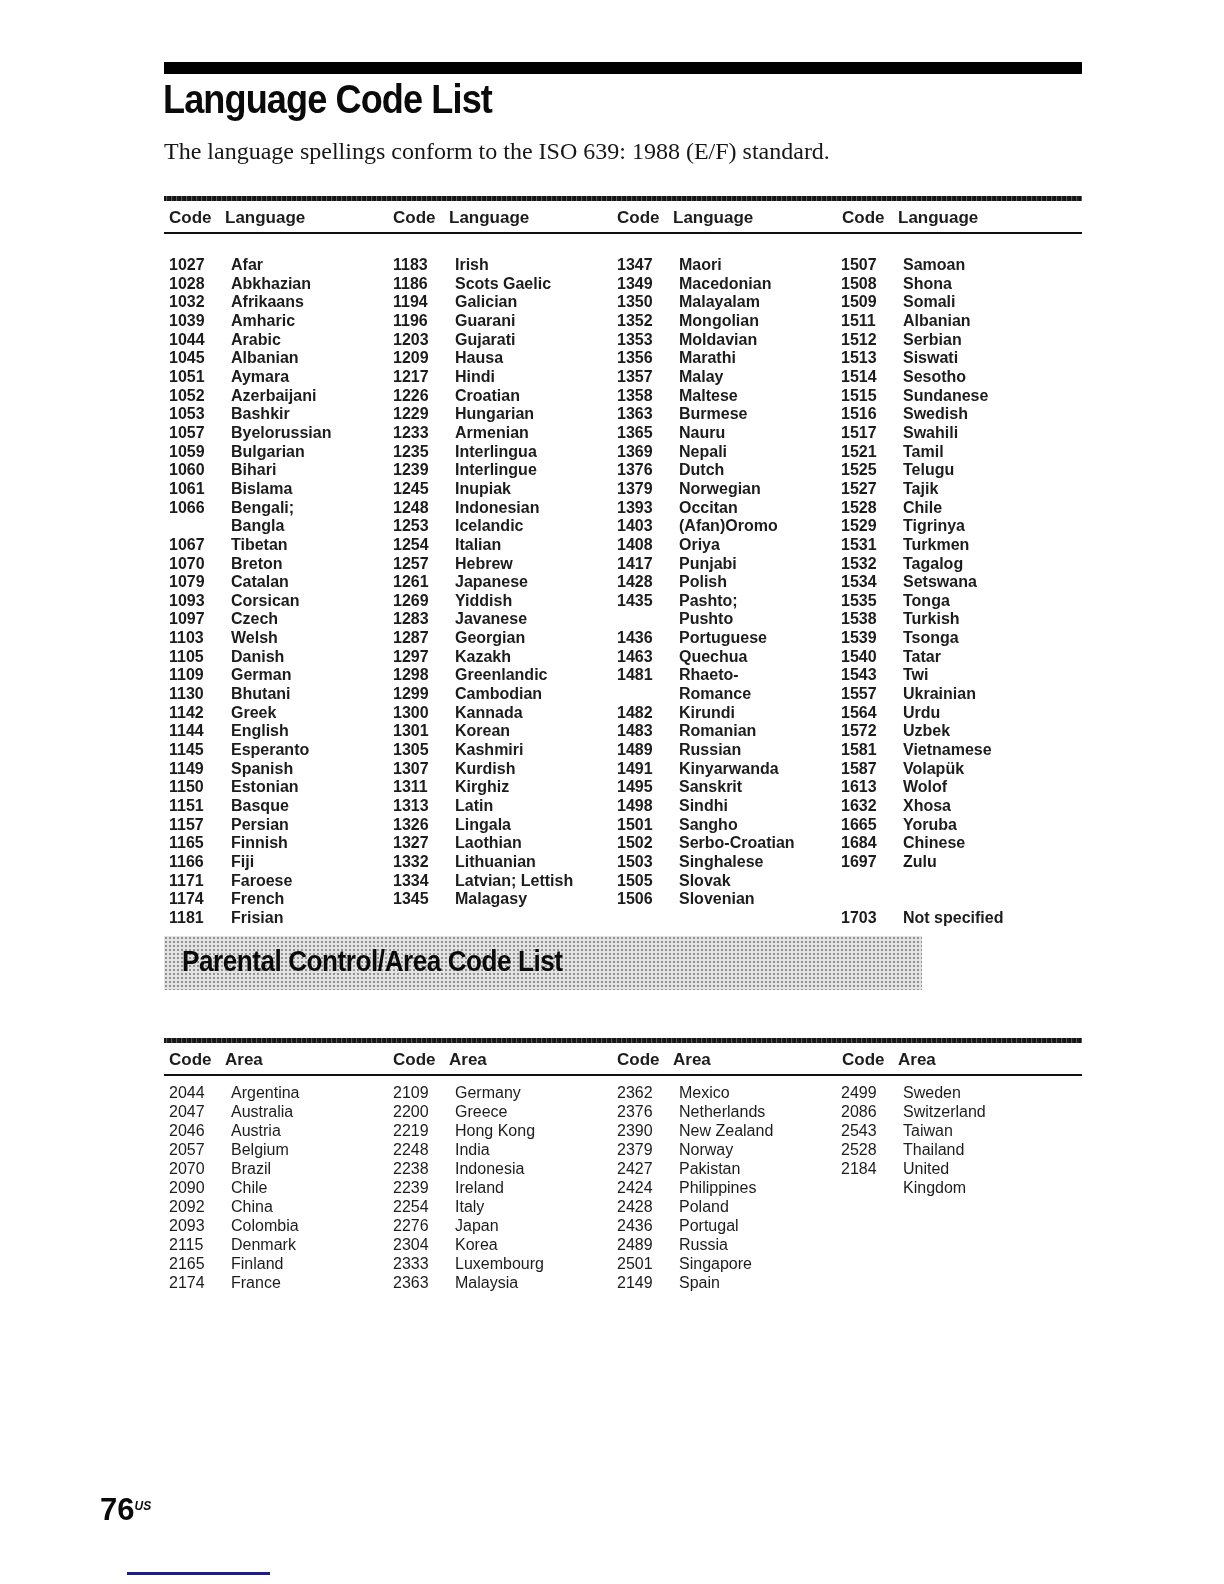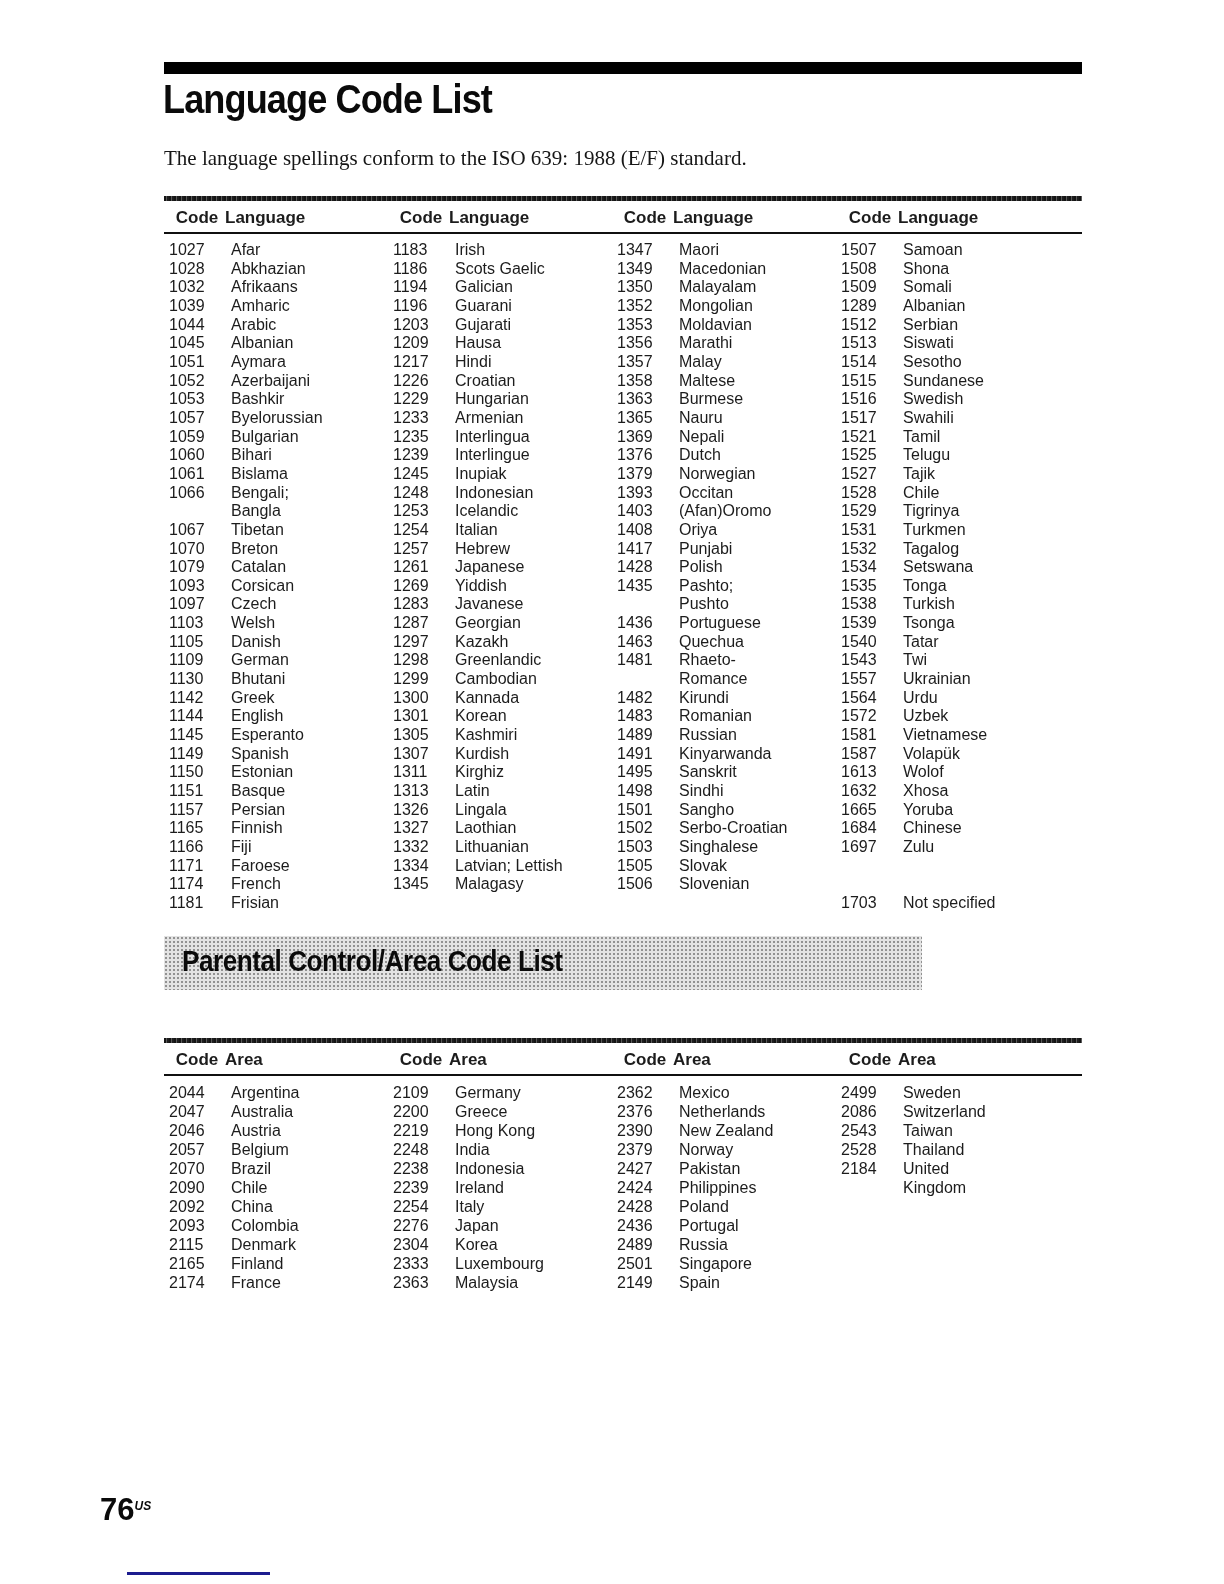--- a/index.html
+++ b/index.html
@@ -17,41 +17,41 @@
   #top-bar { left:164px; top:62px; width:918px; height:12px; background:#000; }
   #page-title {
     left:163px; top:76px;
     font-size:41px; font-weight:bold; letter-spacing:-1px;
     transform:scaleX(0.88); transform-origin:left top;
     color:#0a0a0a; white-space:nowrap;
   }
   #subtitle {
     left:164px; top:138px;
     font-family:"Liberation Serif", serif;
-    font-size:21px; color:#161616; white-space:nowrap;margin-top:8px;
+    font-size:24px; color:#161616; white-space:nowrap;
   }
 
   
   .code-table { left:164px; width:918px; }
   .rule-thick {
     height:5px;
     background:repeating-linear-gradient(90deg,#141414 0 2px,#5a5a5a 2px 3px,#1e1e1e 3px 5px);
   }
   .rule-thin { height:2px; background:#101010; }
-  .hdr-row { position:relative; height:31px;text-align:center; }
+  .hdr-row { position:relative; height:31px; }
   .hdr-cell { position:absolute; top:7px; font-weight:bold; font-size:17px; white-space:nowrap; }
   .hdr-cell .hcode { display:inline-block; width:56px; }
   .hdr-c0 { left:5px; } .hdr-c1 { left:229px; } .hdr-c2 { left:453px; } .hdr-c3 { left:678px; }
 
   .cols { display:flex; padding-left:5px; }
   .col { width:224px; flex:0 0 224px; }
   .row { line-height:18.65px; font-size:16px; white-space:nowrap; }
   .area-cols .row { line-height:19px; }
   .row .code { display:inline-block; width:62px; }
-  .lang-cols { padding-top:7px; }
+  .lang-cols { padding-top:22px;font-weight:bold; }
   .area-cols { padding-top:7px; }
 
   #language-table { top:196px; }
 
   
   #parental-band {
     left:164px; top:936px; width:758px; height:54px;
     background-color:#e3e3e3;
     background-image:radial-gradient(circle,#919191 1.1px,rgba(0,0,0,0) 1.25px);
     background-size:4px 4px;
@@ -200,21 +200,21 @@
         <div class="row"><span class="code">1501</span><span class="name">Sangho</span></div>
         <div class="row"><span class="code">1502</span><span class="name">Serbo-Croatian</span></div>
         <div class="row"><span class="code">1503</span><span class="name">Singhalese</span></div>
         <div class="row"><span class="code">1505</span><span class="name">Slovak</span></div>
         <div class="row"><span class="code">1506</span><span class="name">Slovenian</span></div>
       </div>
     <div class="col">
         <div class="row"><span class="code">1507</span><span class="name">Samoan</span></div>
         <div class="row"><span class="code">1508</span><span class="name">Shona</span></div>
         <div class="row"><span class="code">1509</span><span class="name">Somali</span></div>
-        <div class="row"><span class="code">1289</span><span class="name">Albanian</span></div>
+        <div class="row"><span class="code">1511</span><span class="name">Albanian</span></div>
         <div class="row"><span class="code">1512</span><span class="name">Serbian</span></div>
         <div class="row"><span class="code">1513</span><span class="name">Siswati</span></div>
         <div class="row"><span class="code">1514</span><span class="name">Sesotho</span></div>
         <div class="row"><span class="code">1515</span><span class="name">Sundanese</span></div>
         <div class="row"><span class="code">1516</span><span class="name">Swedish</span></div>
         <div class="row"><span class="code">1517</span><span class="name">Swahili</span></div>
         <div class="row"><span class="code">1521</span><span class="name">Tamil</span></div>
         <div class="row"><span class="code">1525</span><span class="name">Telugu</span></div>
         <div class="row"><span class="code">1527</span><span class="name">Tajik</span></div>
         <div class="row"><span class="code">1528</span><span class="name">Chile</span></div>

